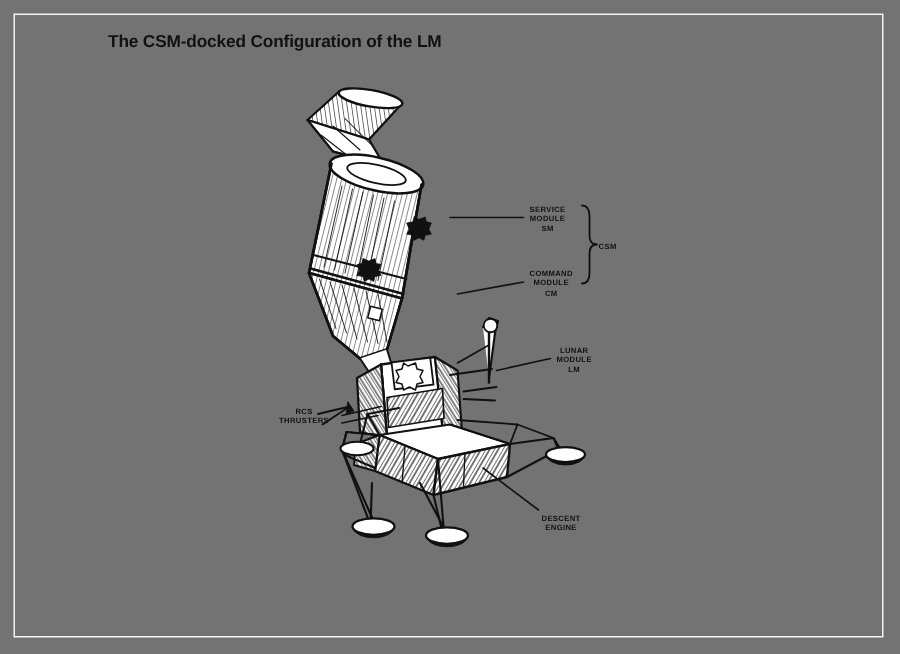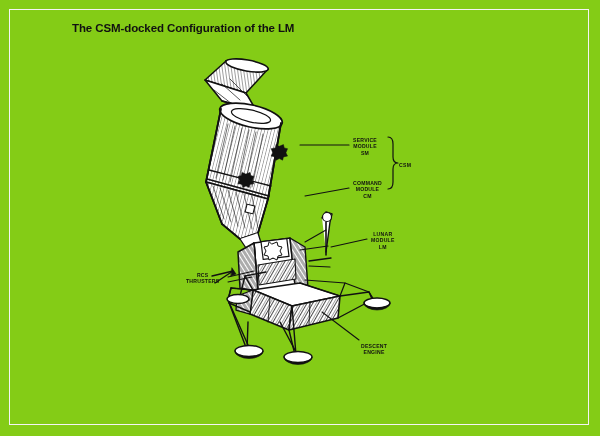--- a/index.html
+++ b/index.html
@@ -3,21 +3,21 @@
 <meta charset="utf-8">
 <style>
   html,body{margin:0;padding:0;}
   body{
     width:600px;height:436px;background:#ffffff;
     font-family:"Liberation Sans", sans-serif;
     overflow:hidden;position:relative;
   }
   #page{
     position:absolute;inset:0;
-    background:#84cc16;
+    background:#737373;
   }
   #page-border{
     position:absolute;left:9px;top:9px;width:580px;height:416px;
     border:1px solid #f4f4f4;box-sizing:border-box;pointer-events:none;
   }
   #title{
     position:absolute;left:72px;top:22px;
     font-size:11.5px;font-weight:bold;color:#111;
     letter-spacing:-0.1px;white-space:nowrap;
   }

